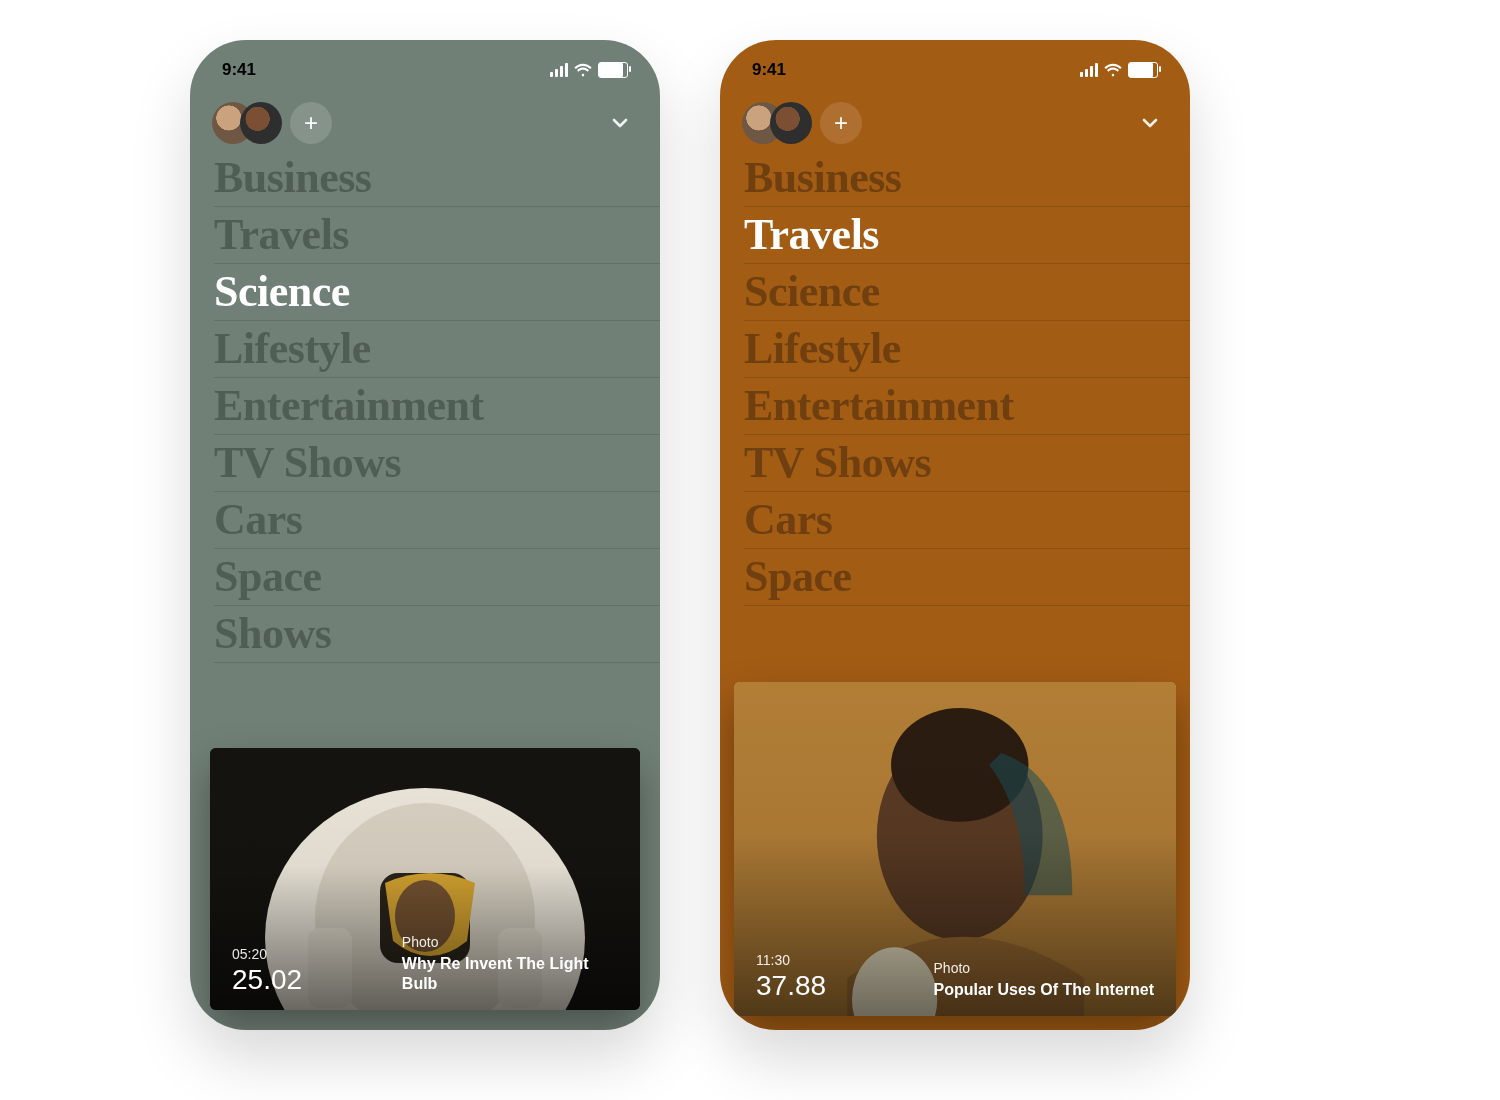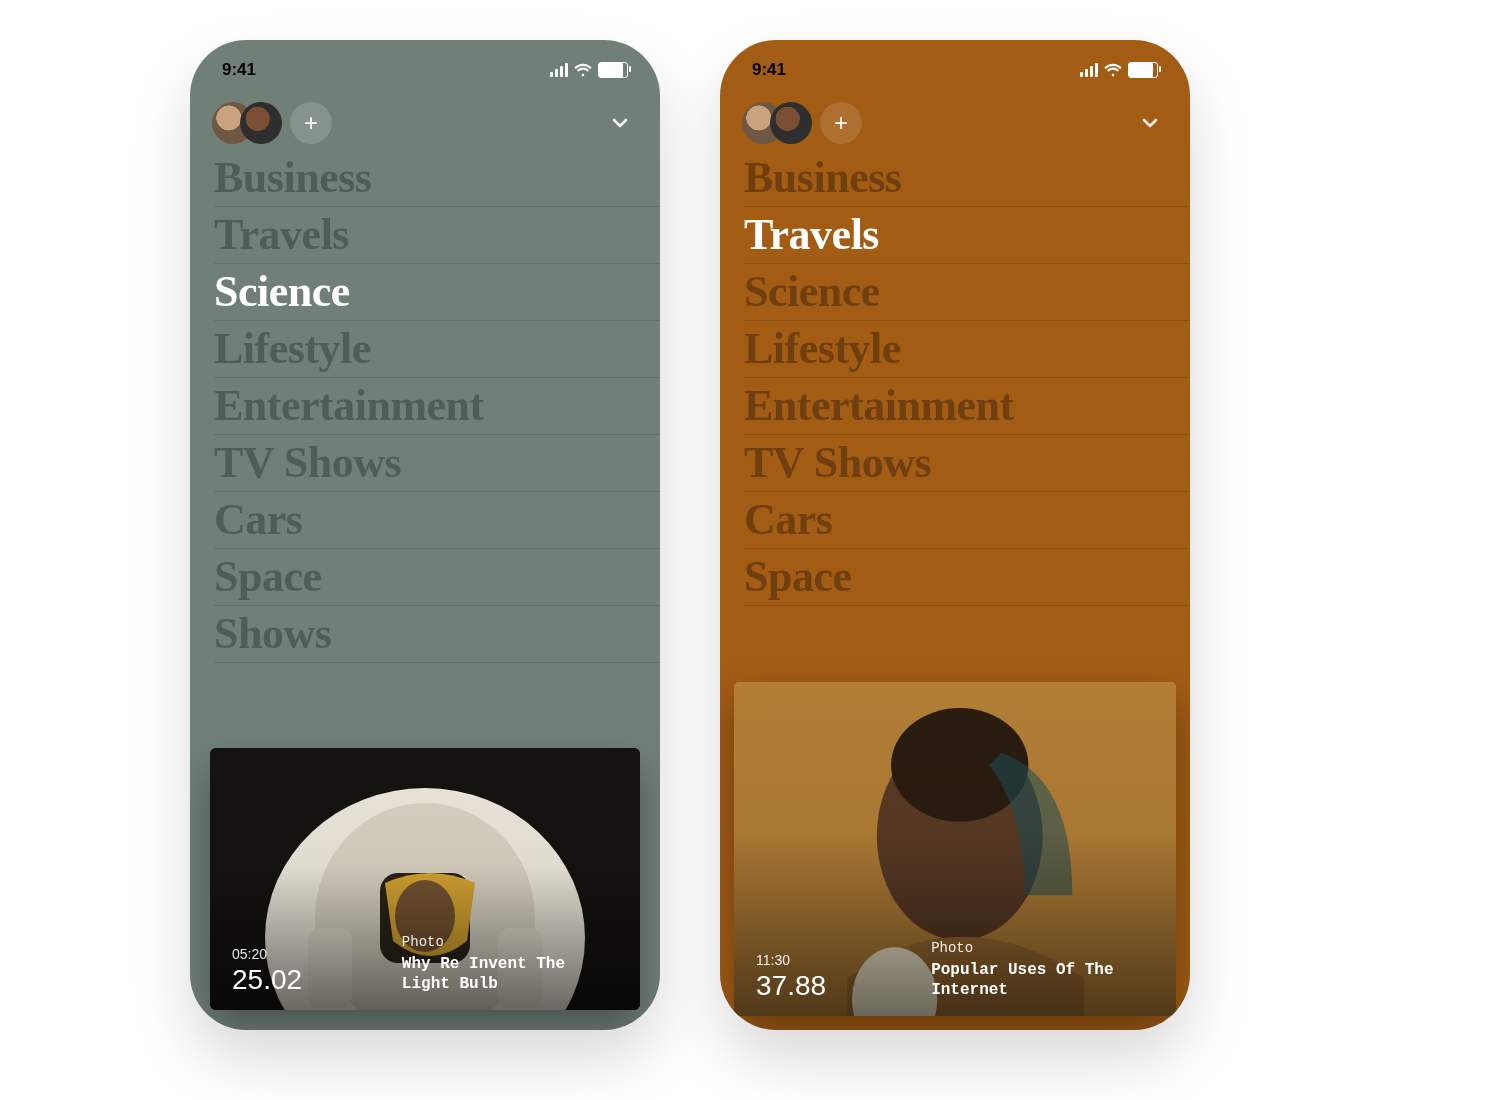--- a/index.html
+++ b/index.html
@@ -32,21 +32,21 @@
   .right .catitem{border-bottom:1px solid rgba(0,0,0,0.14);color:#6f3f0f;}
   .right .catitem.active{color:#fff;}
 
   .card{position:absolute;left:20px;right:20px;bottom:20px;height:262px;border-radius:6px;overflow:hidden;box-shadow:0 20px 40px rgba(0,0,0,0.35);}
   .right .card{left:14px;right:14px;bottom:14px;height:334px;}
   .card .bg{position:absolute;inset:0;}
   .card .grad{position:absolute;inset:0;background:linear-gradient(to top, rgba(0,0,0,0.55) 0%, rgba(0,0,0,0.05) 55%, rgba(0,0,0,0) 100%);}
   .cardtxt{position:absolute;left:22px;right:22px;bottom:16px;color:#fff;display:flex;align-items:flex-end;justify-content:space-between;gap:16px;}
   .cardleft .small{font-size:14px;opacity:.9;font-weight:500;margin-bottom:4px;}
   .cardleft .date{font-size:28px;font-weight:400;line-height:1;}
-  .cardright{text-align:left;max-width:56%;font-family:Liberation Mono, monospace;}
+  .cardright{text-align:left;max-width:56%;}
   .cardright .small{font-size:14px;opacity:.9;font-weight:500;margin-bottom:4px;}
   .cardright .title{font-size:16px;font-weight:700;line-height:1.25;}
 
   
   .astro{background:linear-gradient(180deg,#1a1a17 0%,#2a2a25 100%);}
   .man{background:linear-gradient(180deg,#c79a4a 0%,#a9762f 100%);}
   .av1{background:radial-gradient(circle at 40% 38%, #caa37e 0 34%, #6e5844 35% 100%);}
   .av2{background:radial-gradient(circle at 42% 40%, #7a4f33 0 34%, #2e2e2e 35% 100%);}
 </style>
 </head>

